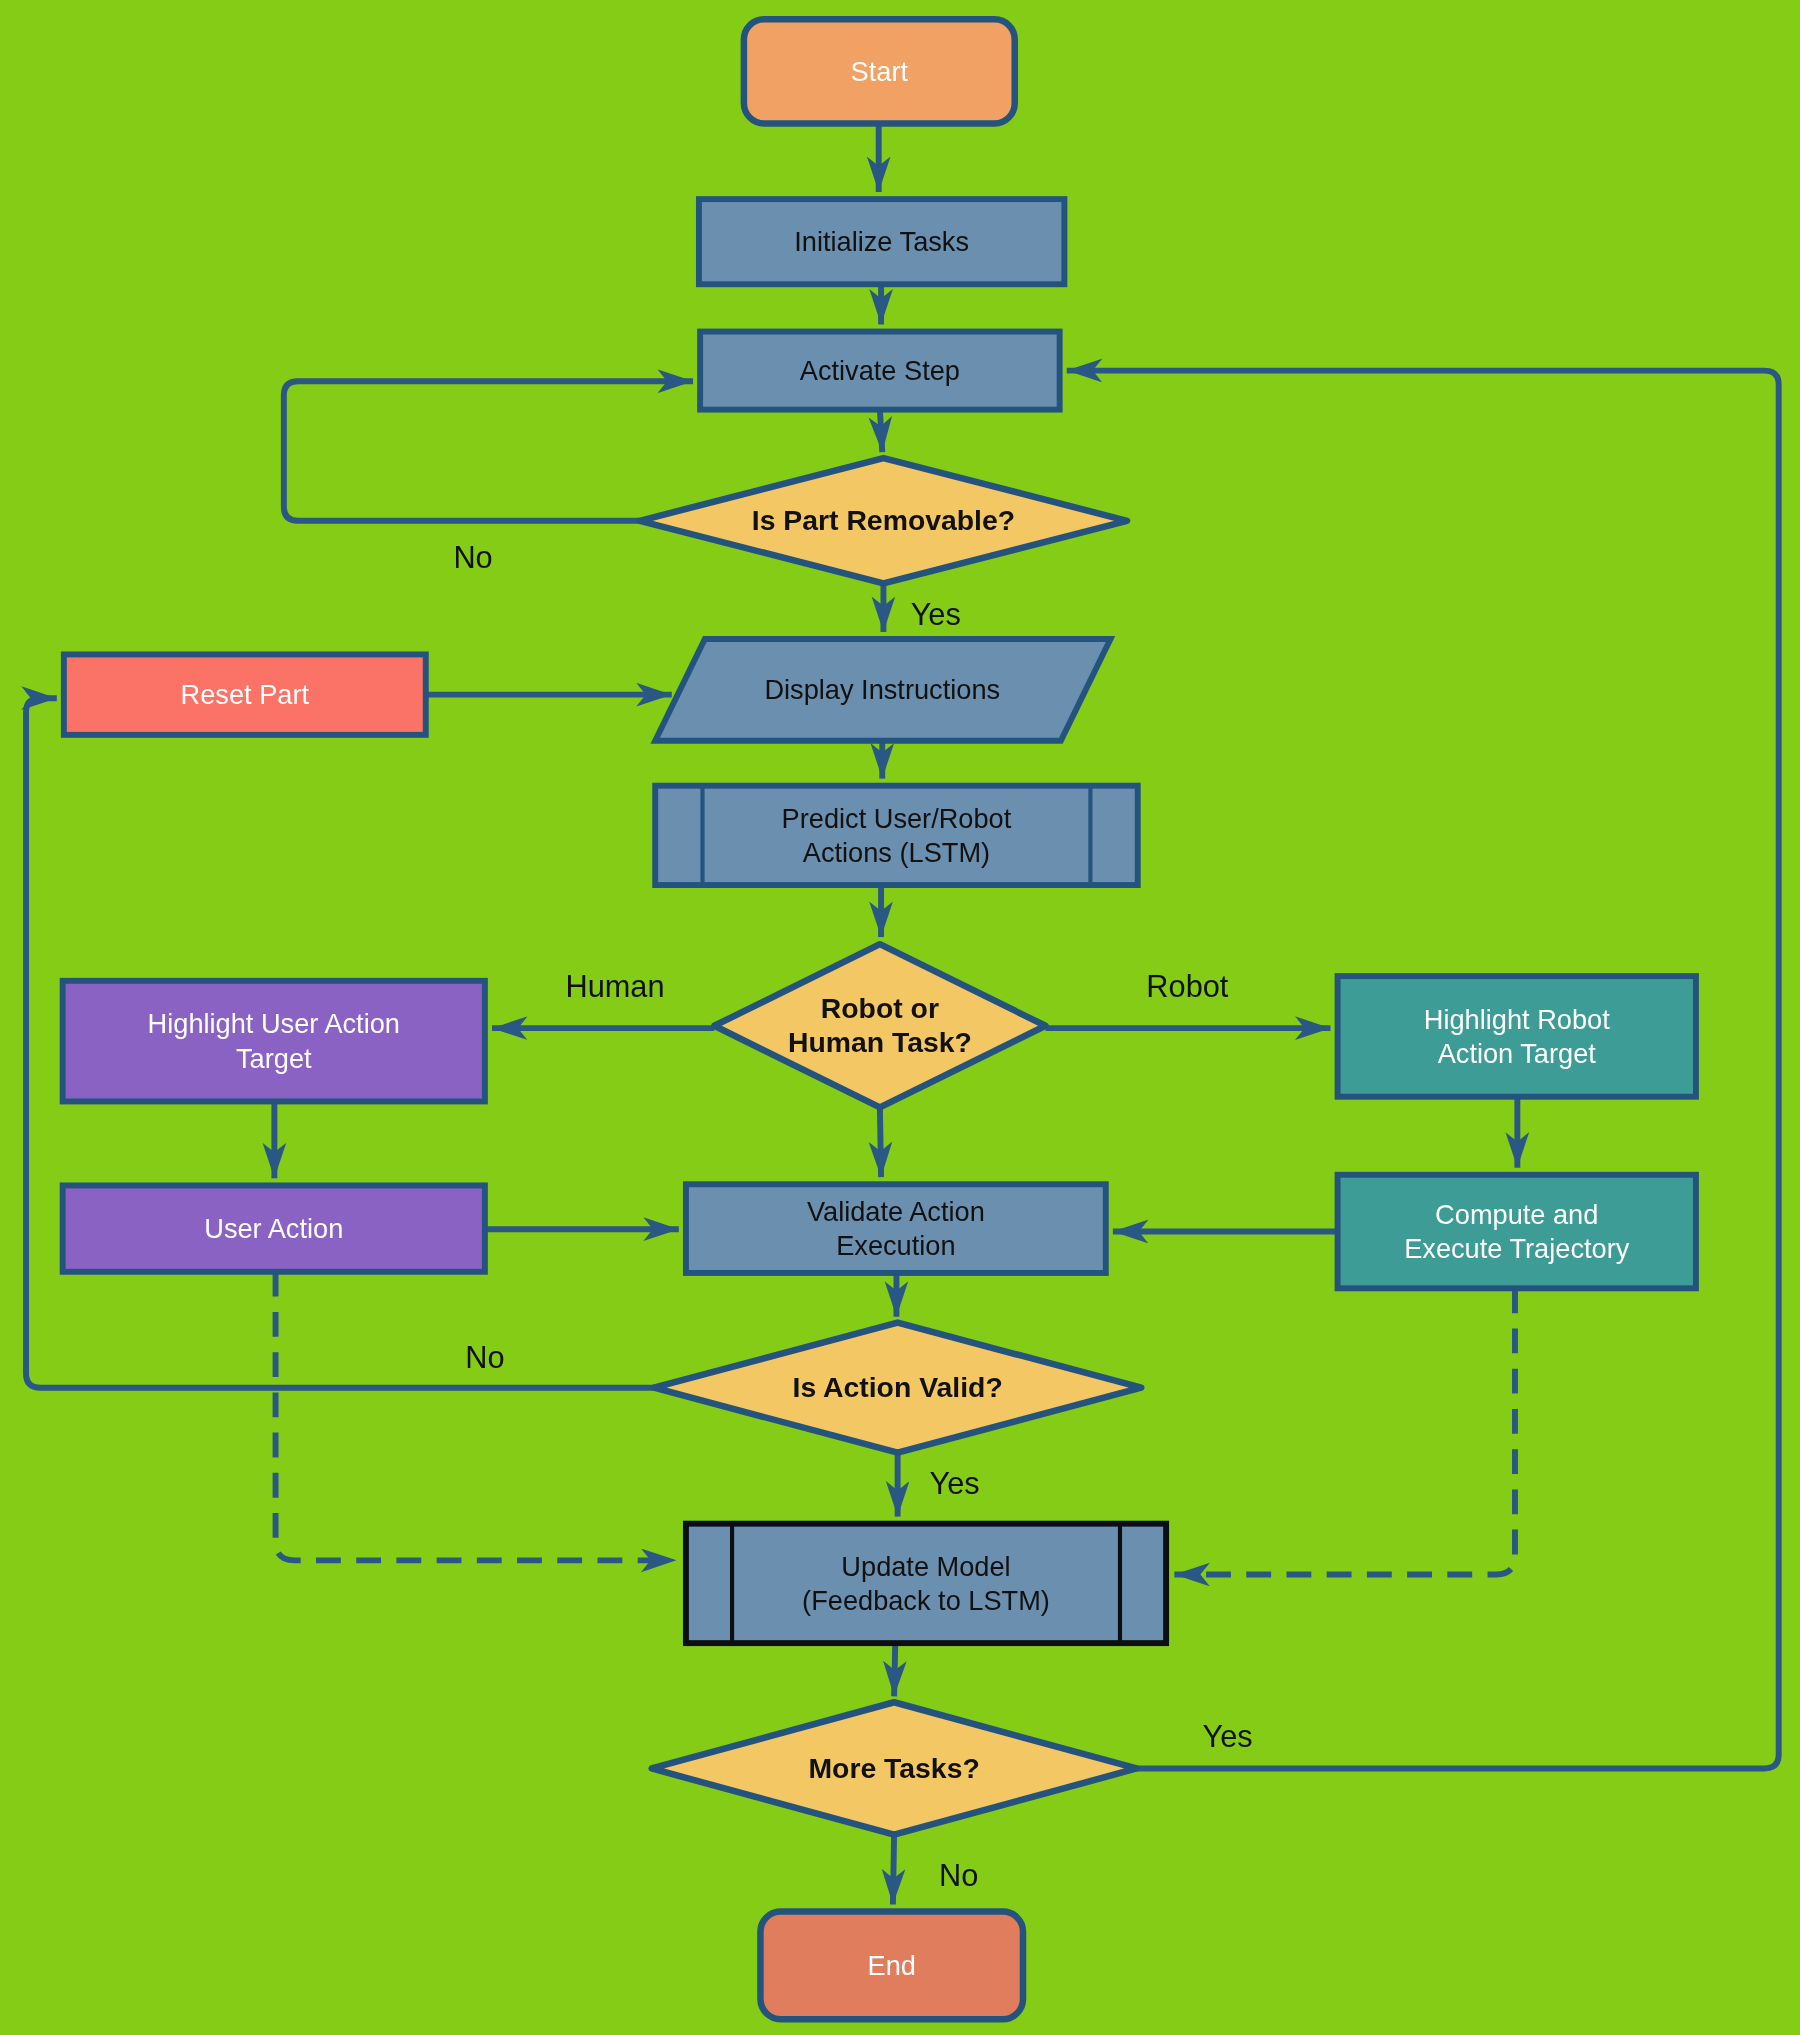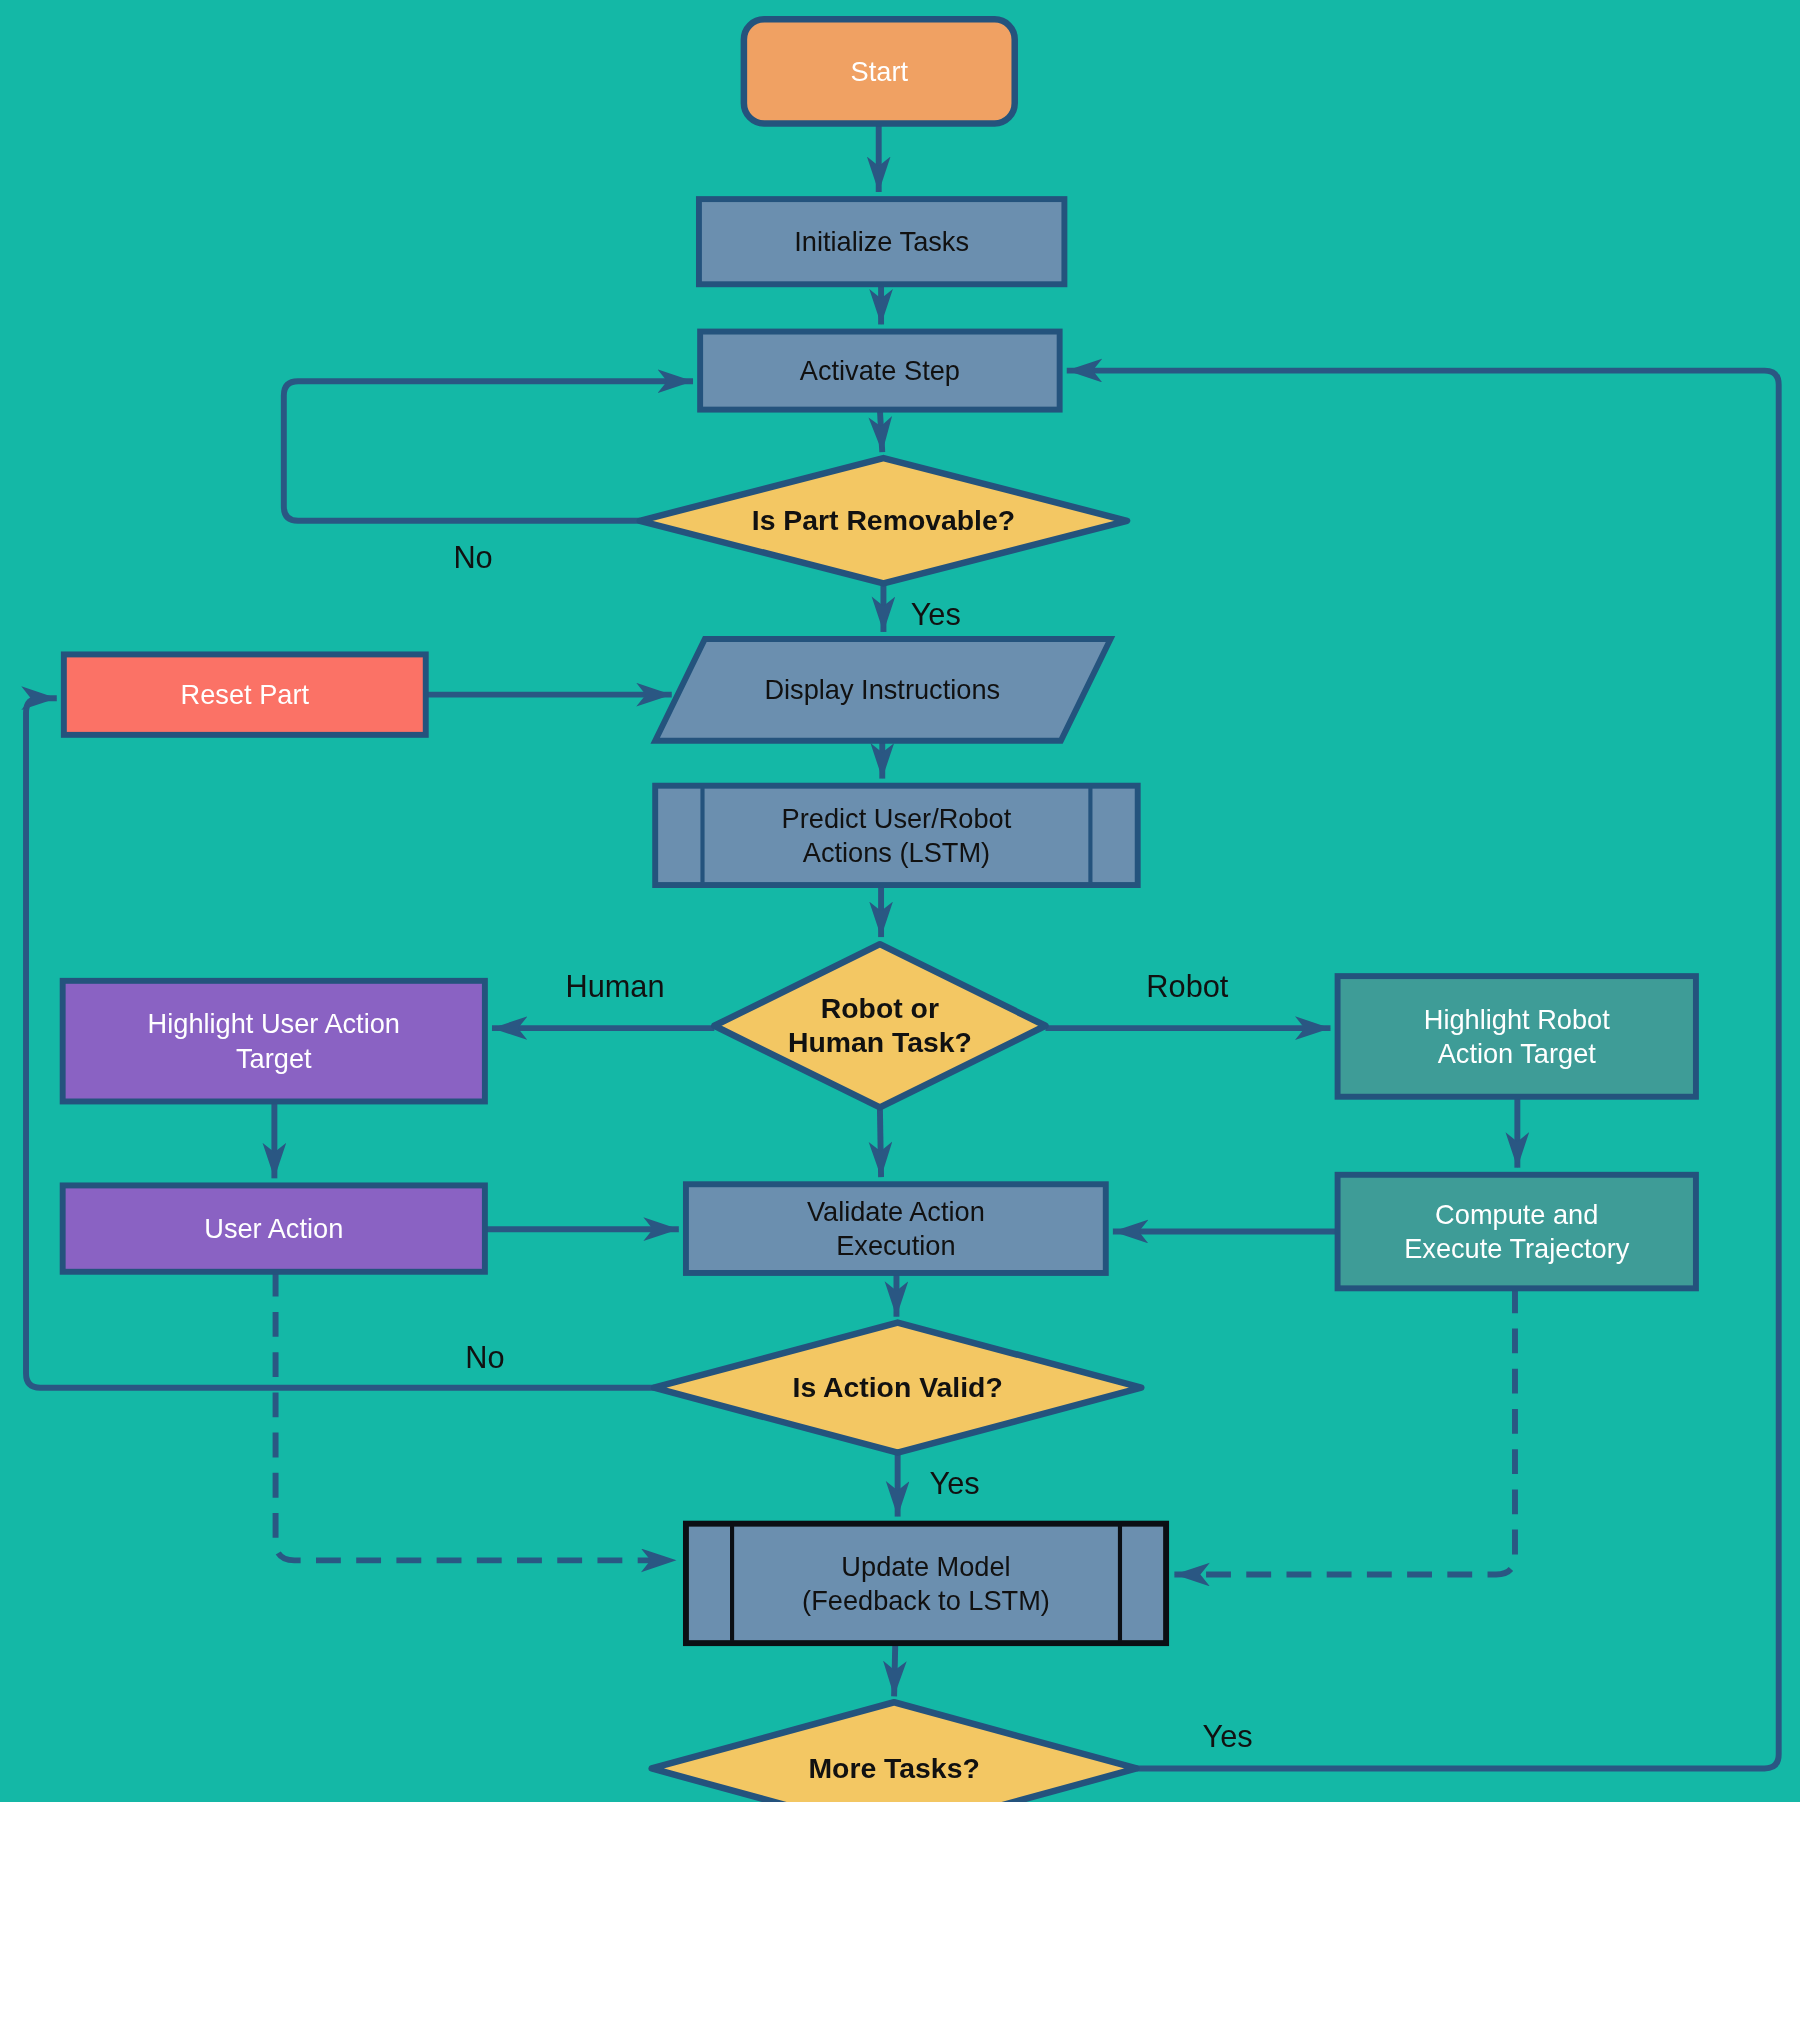--- a/index.html
+++ b/index.html
@@ -1,16 +1,16 @@
 <!DOCTYPE html>
 <html style="font-size:9.5px"><head>
 <meta charset="utf-8">
 <style>
   html, body { margin: 0; padding: 0; background: #ffffff; }
-  .flow-wrap { width: 1800px; height: 1802px; background: #14b8a6; }
+  .flow-wrap { width: 1800px; height: 2035px; background: #84cc16; }
   svg text {
     font-family: "Liberation Sans", "DejaVu Sans", sans-serif;
   }
   .node-label { pointer-events: none; }
 </style>
 </head>
 <body>
 
 <div class="flow-wrap">
   <svg id="flow" width="1800" height="2035" viewBox="0 0 1522 1720" xmlns="http://www.w3.org/2000/svg">

